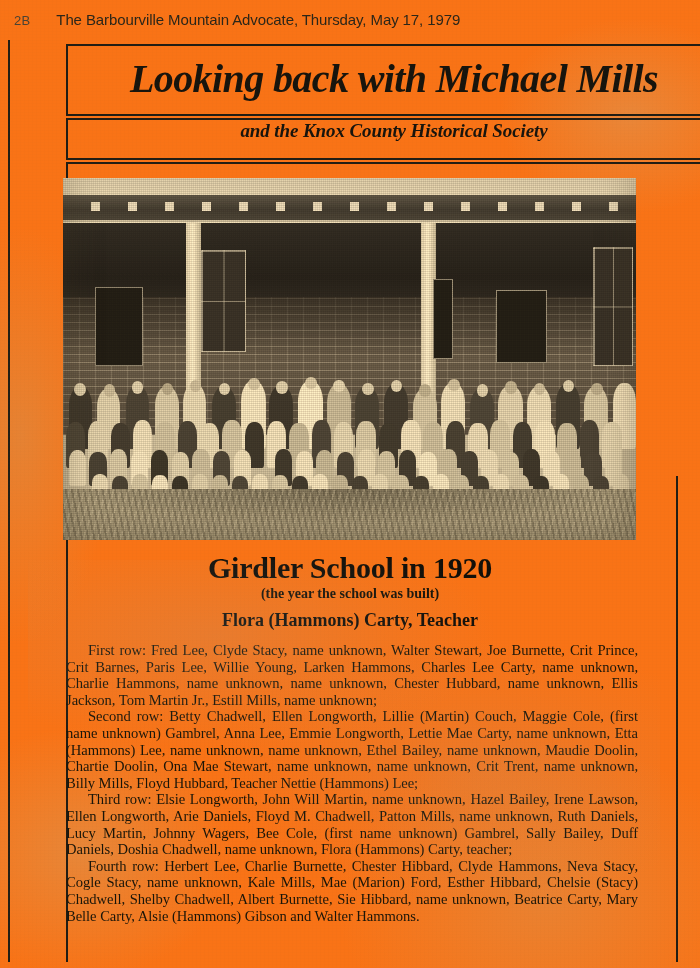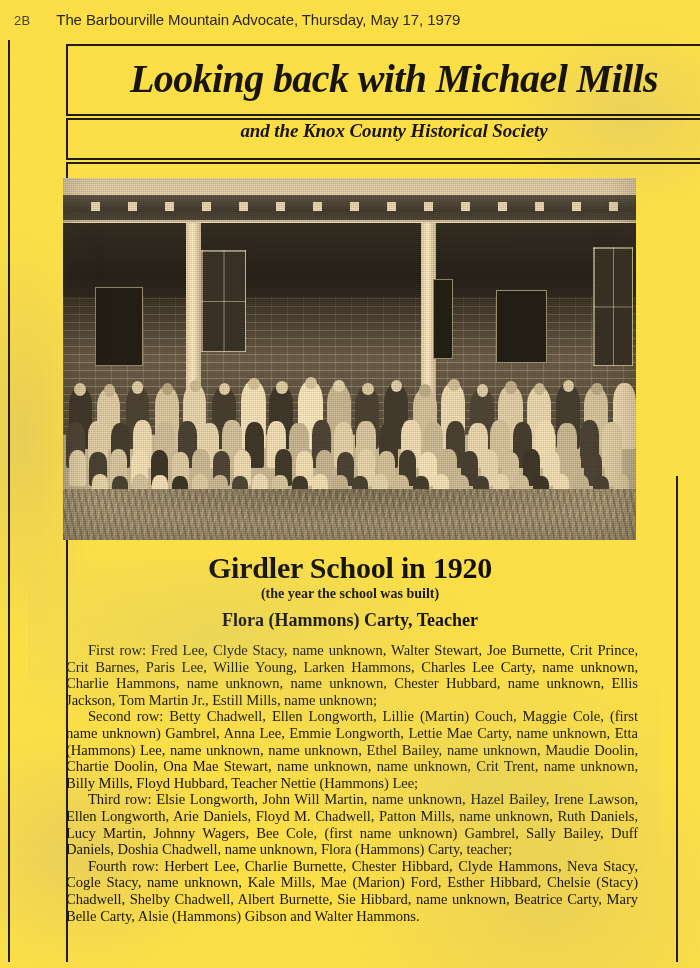--- a/index.html
+++ b/index.html
@@ -16,21 +16,21 @@
   }
 
   
   #page {
     position: relative;
     width: 700px;
     height: 968px;
     background:
       radial-gradient(ellipse 85% 60% at 48% 40%, rgba(255,252,238,0.55) 0%, rgba(255,252,238,0) 70%),
       linear-gradient(105deg, # efe6cc 0%, #f3ead1 14%, #f2e8cd 45%, #efe4c6 72%, #e9ddba 100%);
-    background-color: #fde047;
+    background-color: #f97316;
     overflow: hidden;
   }
   
   #page::before {
     content: "";
     position: absolute;
     inset: 0;
     pointer-events: none;
     background:
       radial-gradient(ellipse 30% 18% at 12% 88%, rgba(196,176,128,0.33) 0%, rgba(196,176,128,0) 72%),

